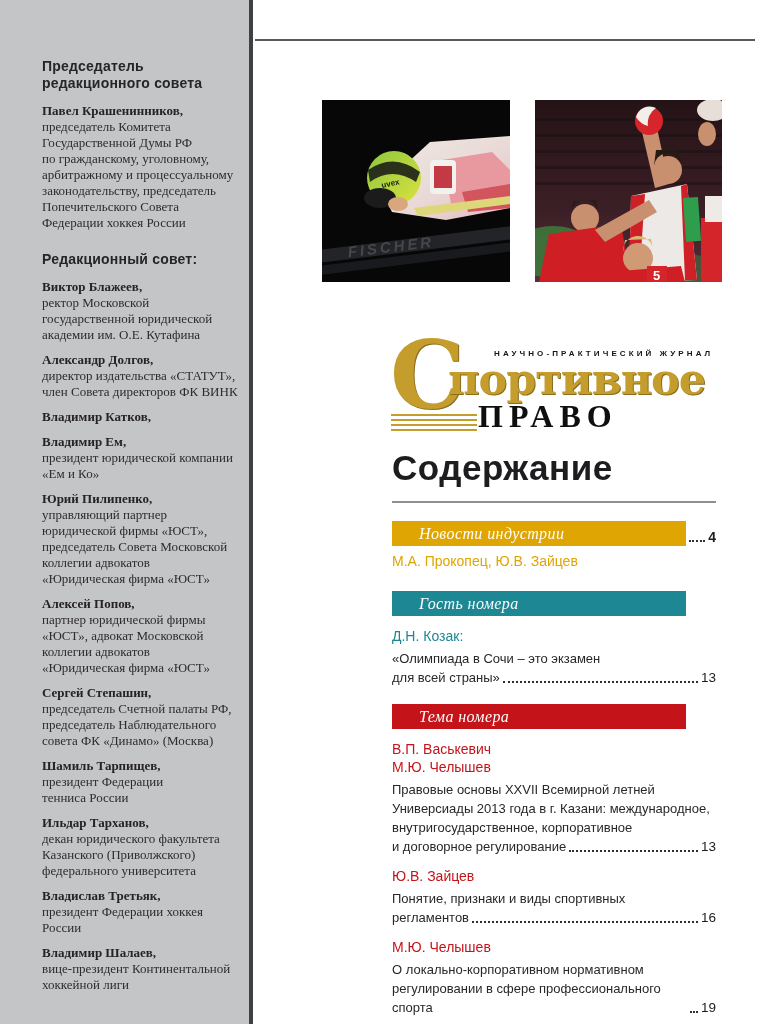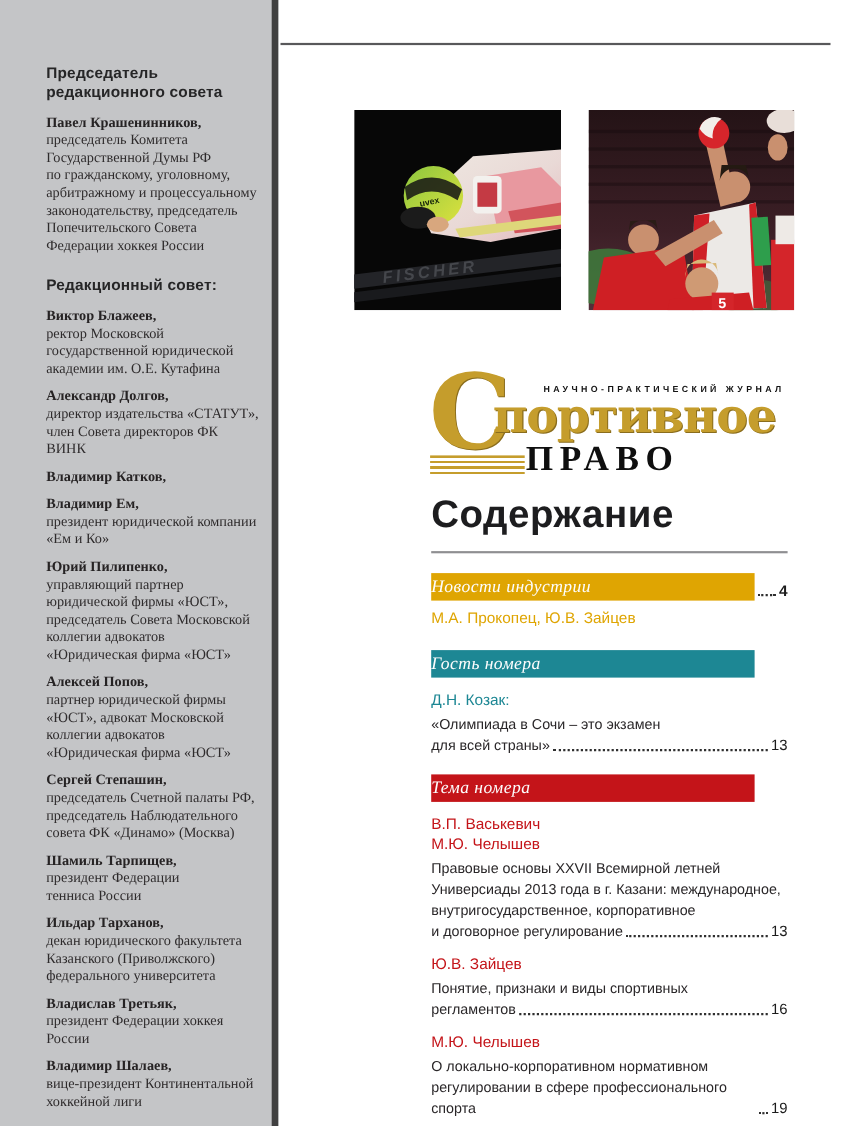--- a/index.html
+++ b/index.html
@@ -4,21 +4,21 @@
 <style>
   html,body{margin:0;padding:0;}
   body{
     width:767px;height:1024px;position:relative;overflow:hidden;
     background:#ffffff;font-family:"Liberation Sans",sans-serif;
   }
   
   .left-col{
     position:absolute;left:0;top:0;width:253px;height:1024px;
     background:var(--gray,#c4c5c7);box-sizing:border-box;
-    padding:58px 10px 0 42px;border-right:6px solid #404040;
+    padding:58px 10px 0 42px;border-right:4px solid #404040;
   }
   .left-heading{
     font-family:"Liberation Sans",sans-serif;font-weight:bold;
     font-size:14px;line-height:17px;color:#262627;
     white-space:pre-line;margin:0 0 11px 0;letter-spacing:.2px;
   }
   .left-heading.second{margin-top:20px;}
   .member{margin-bottom:9px;font-family:"Liberation Serif",serif;
     font-size:13px;line-height:16px;color:#2e2b2c;}
   .member .name{font-weight:bold;color:#262324;}
@@ -51,21 +51,21 @@
   .logo-pravo{
     position:absolute;left:88px;top:62px;font-family:"Liberation Serif",serif;font-weight:bold;
     font-size:32px;line-height:40px;color:#0f0f0f;letter-spacing:6px;
   }
   
   .toc{position:absolute;left:392px;top:448px;width:324px;color:#2a2729;}
   .toc-title{margin:0;font-weight:700;font-size:35px;line-height:40px;color:#1d1d1f;letter-spacing:.5px;}
   .toc-rule{border:none;border-top:2px solid #8f8f92;margin:13px 0 0 0;}
   .bar-row{display:flex;align-items:flex-end;}
   .bar{
-    width:294px;box-sizing:border-box;height:25px;padding-left:0;flex:none;
+    width:294px;box-sizing:border-box;height:25px;padding-left:27px;flex:none;
     display:flex;align-items:center;font-family:"Liberation Serif",serif;font-style:italic;
     font-size:16px;color:#fdfdfd;letter-spacing:.4px;
   }
   .bar.gold{background:var(--gold,#dfa502);}
   .bar.teal{background:var(--teal,#1d8794);}
   .bar.red{background:var(--red,#c41419);}
   .leader{flex:1;border-bottom:2px dotted #2f2f2f;margin:0 3px;align-self:flex-end;margin-bottom:4px;min-width:8px;}
   .page{font-size:14px;font-weight:bold;color:#1c1c1c;line-height:18px;flex:none;}
   .news-bar-row{margin-top:18px;}
   .news-authors{margin-top:7px;font-size:14px;color:var(--gold,#dfa502);}

